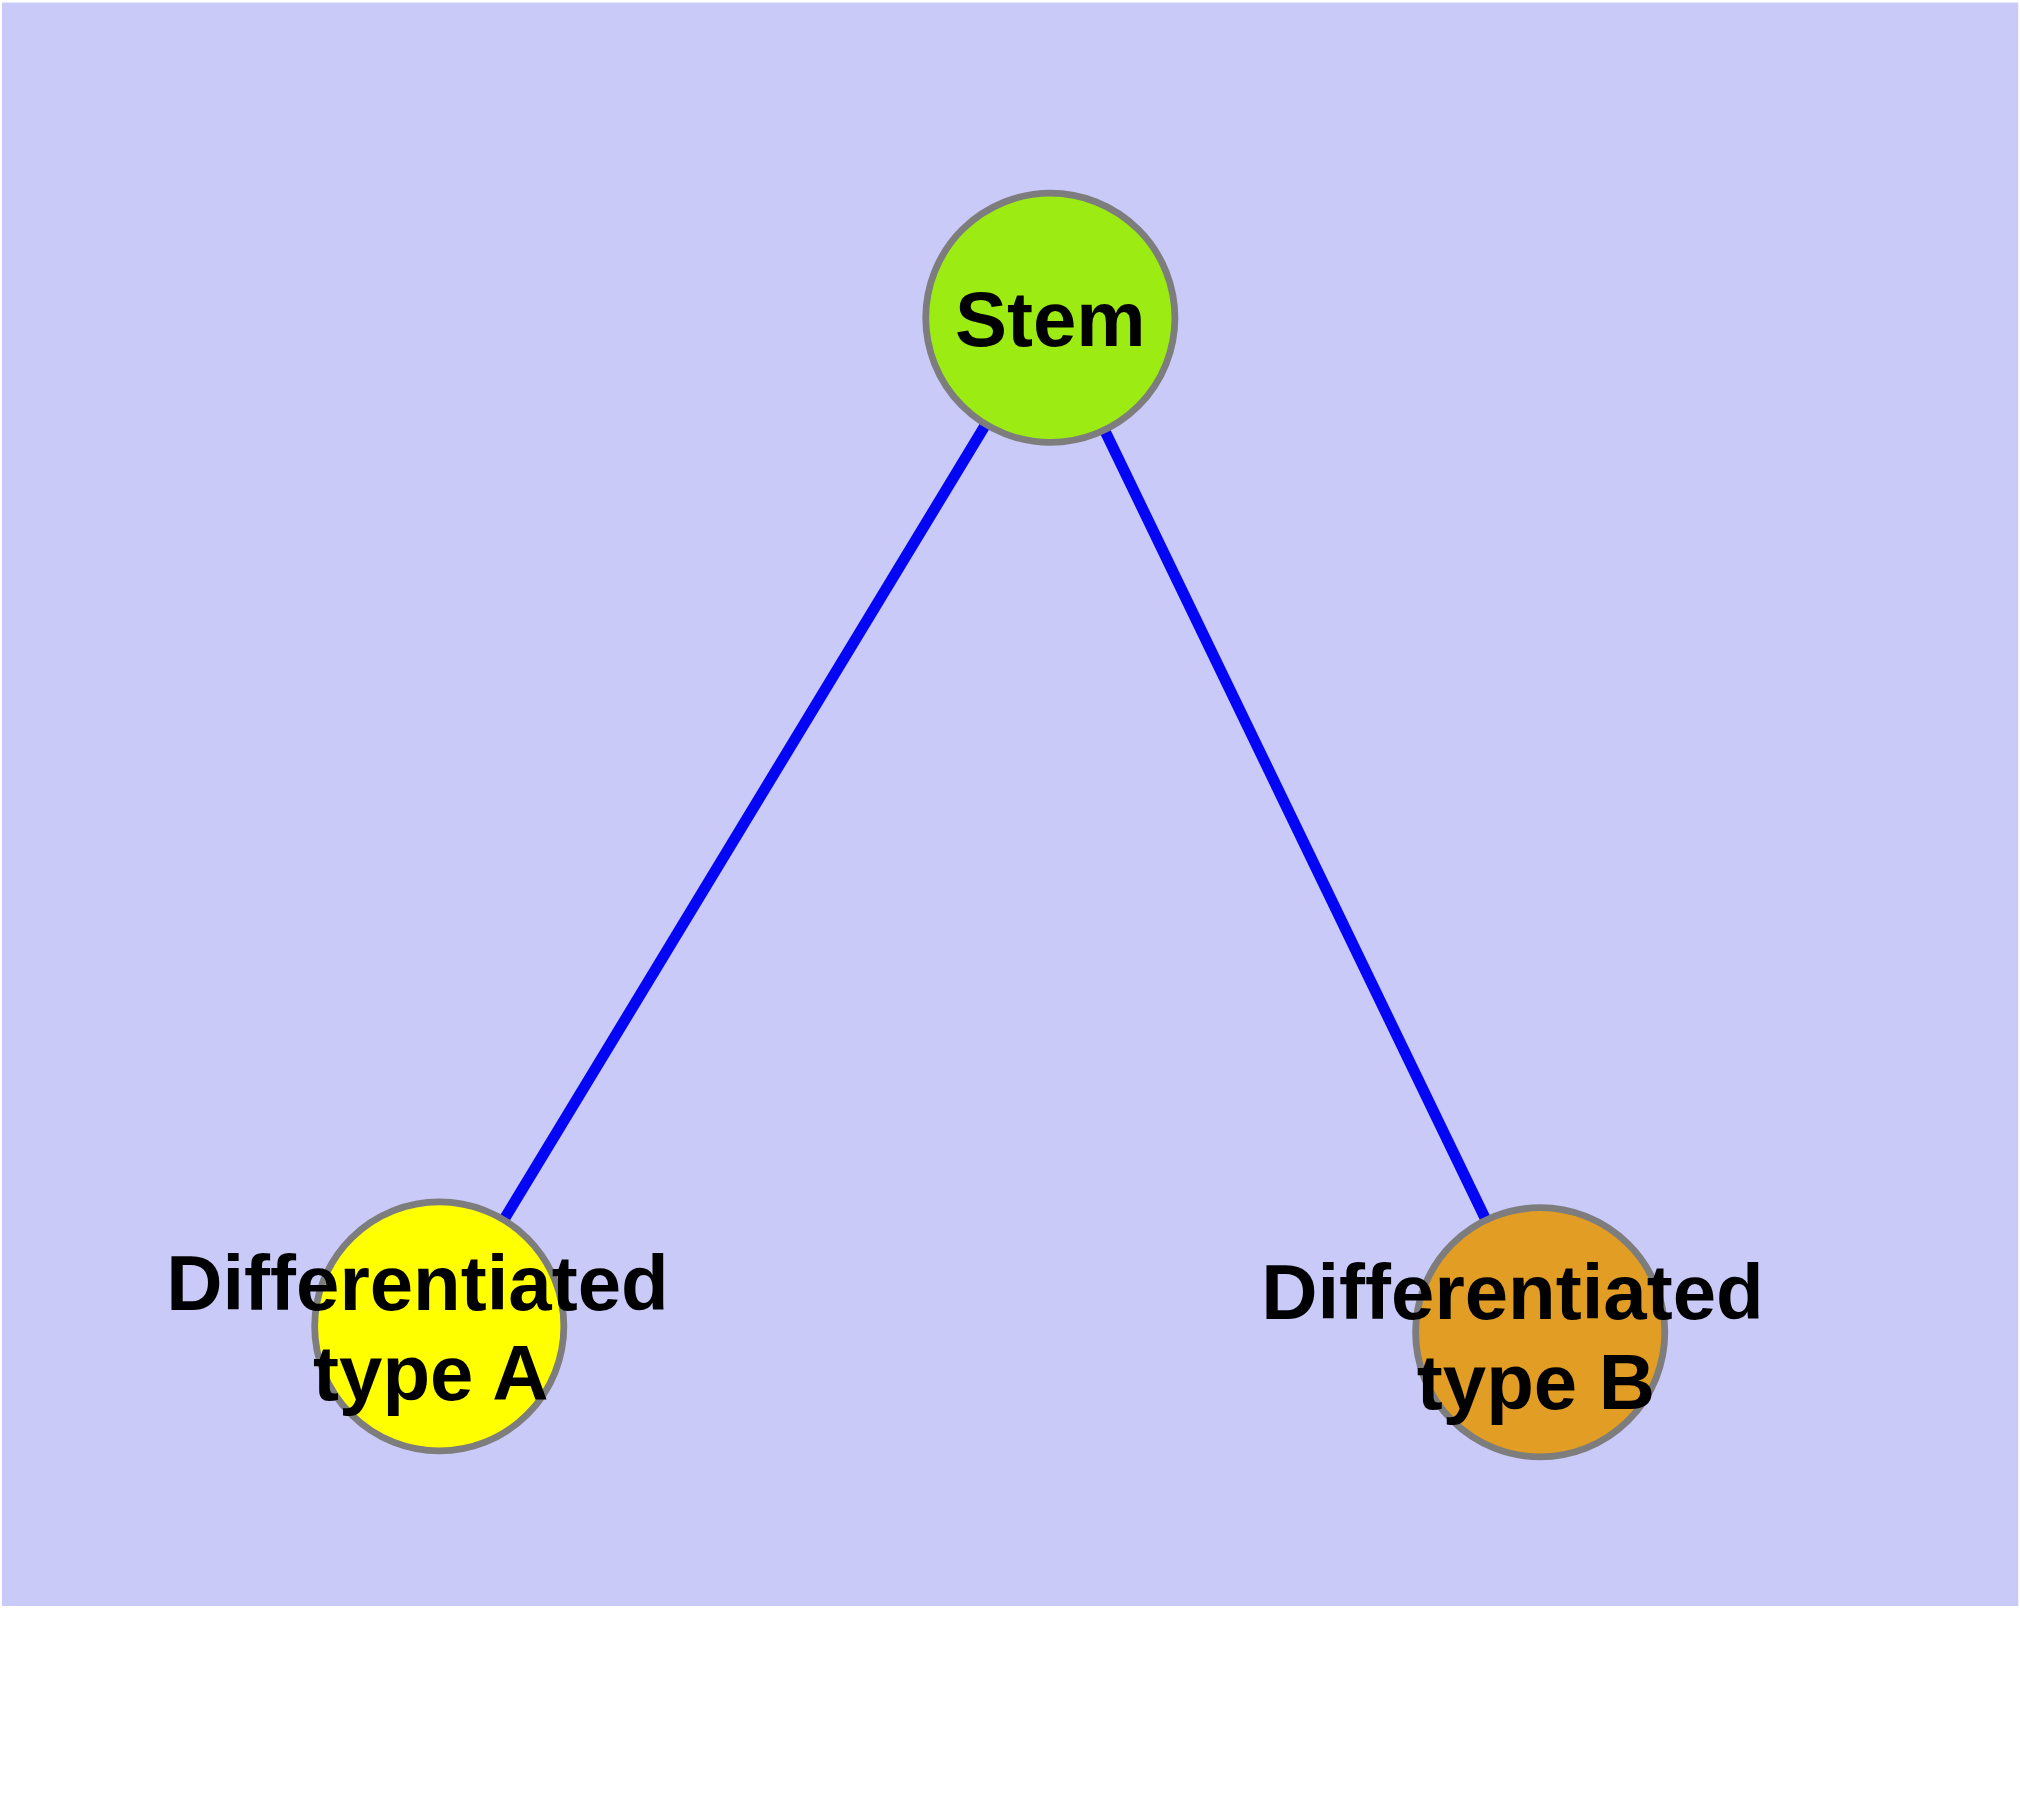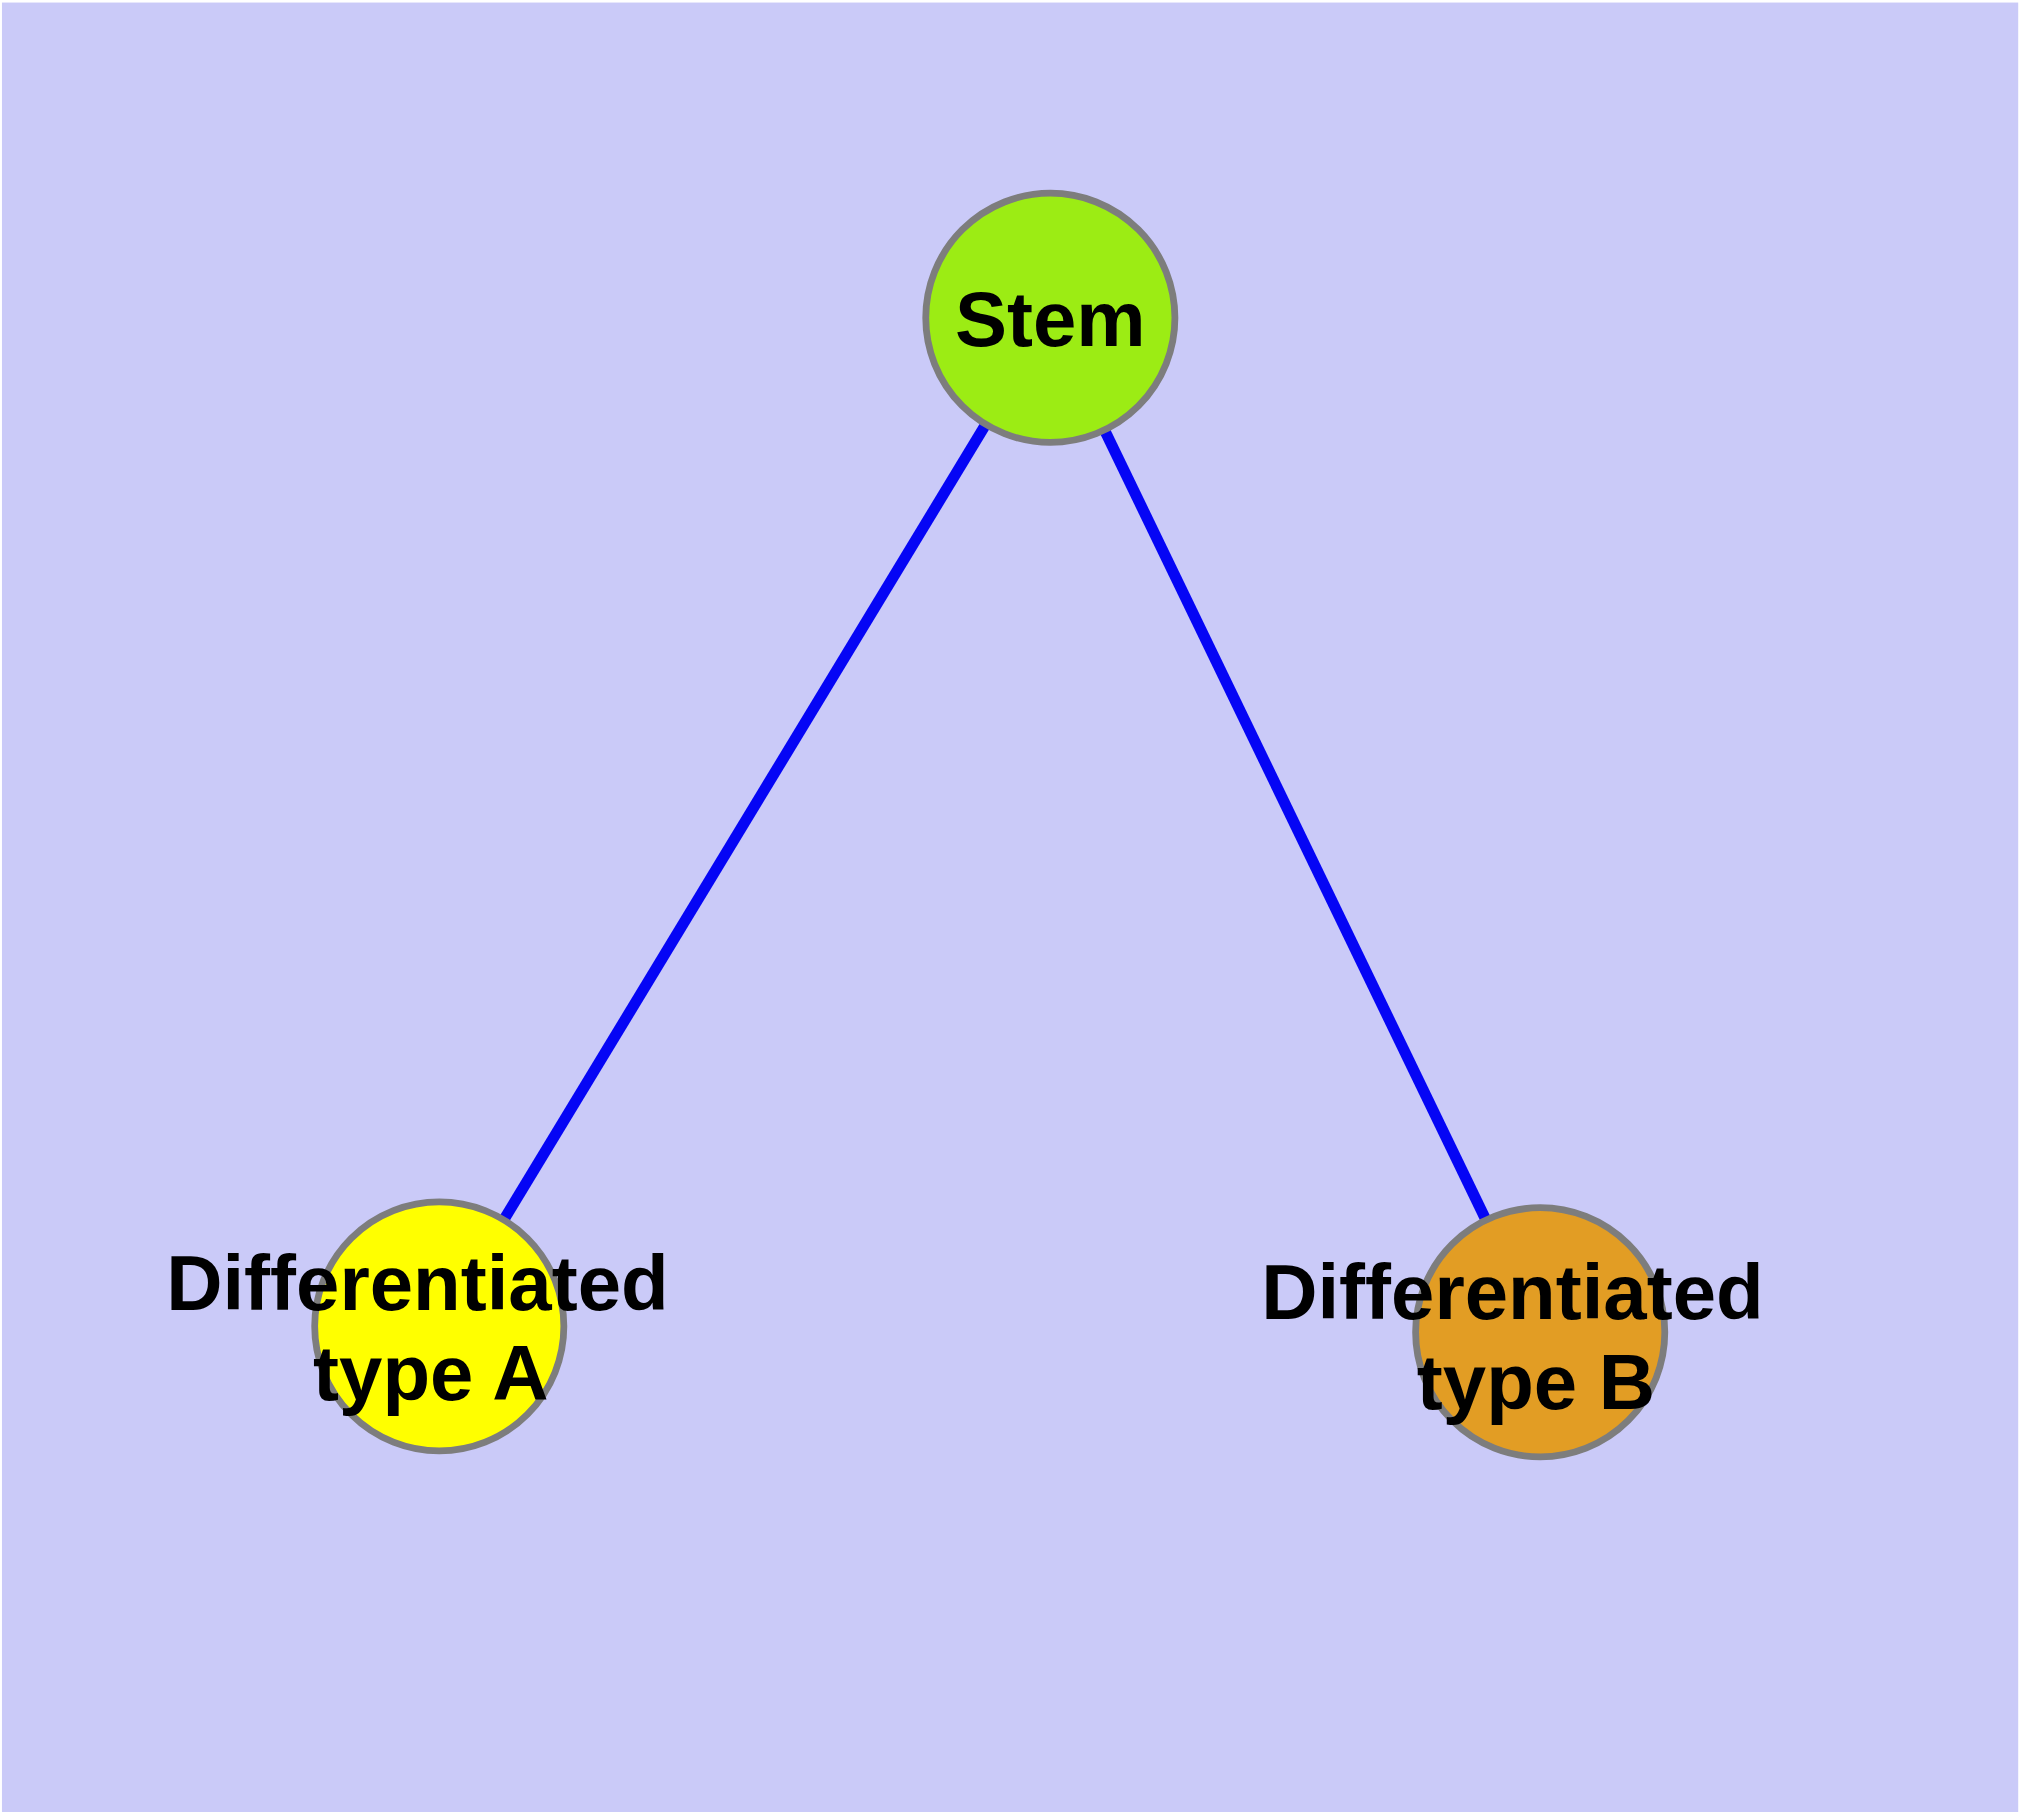--- a/index.html
+++ b/index.html
@@ -4,21 +4,21 @@
 <style>
   html, body {
     margin: 0;
     padding: 0;
     background: #FFFFFF;
     font-family: "Liberation Sans", sans-serif;
   }
   .stage {
     position: relative;
     width: 2021px;
-    height: 1812px;
+    height: 1606px;
     background: #FFFFFF;
     overflow: hidden;
   }
   svg.diagram {
     position: absolute;
     top: 0;
     left: 0;
     display: block;
   }
   .edge {

